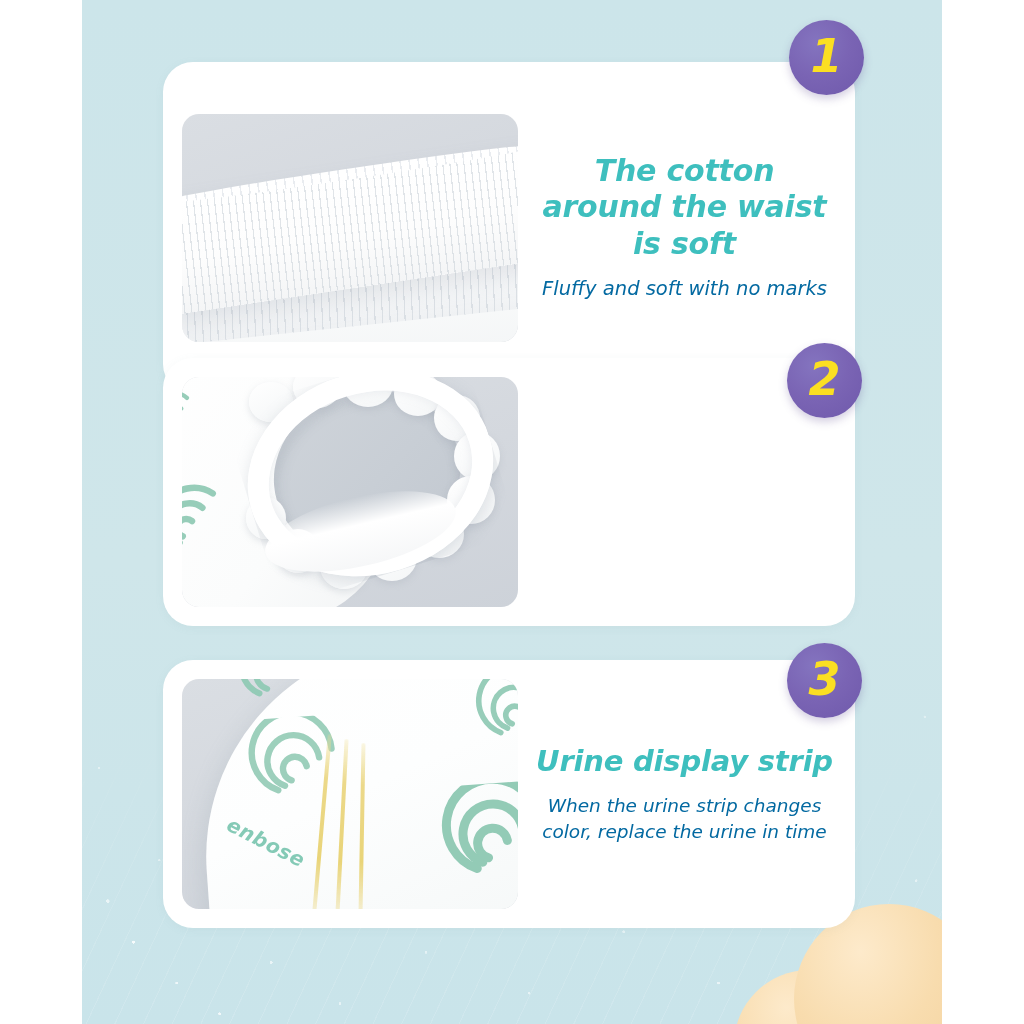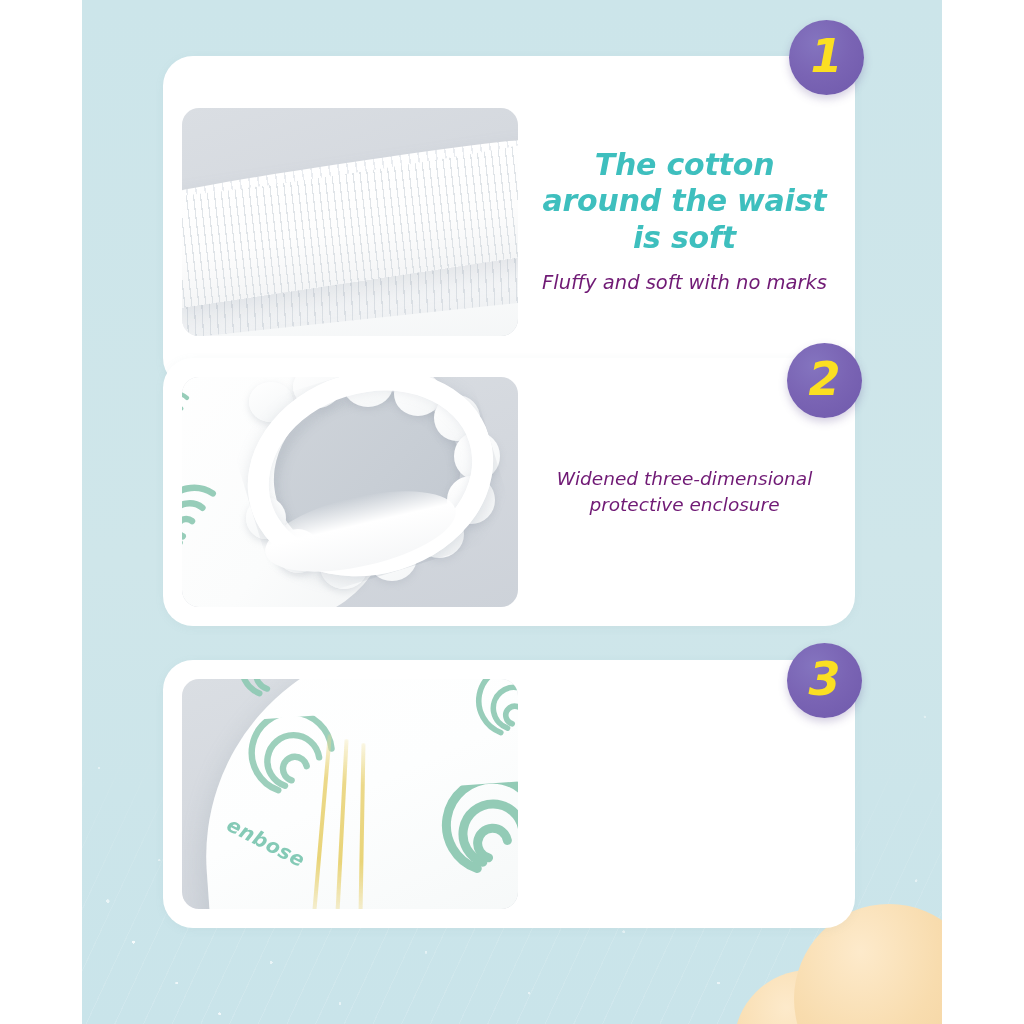--- a/index.html
+++ b/index.html
@@ -55,21 +55,21 @@
   .peach-sub  { right:58px;  bottom:-96px; width:150px; height:150px; border-radius:50%; }
   .peach-sub2 { right:-10px; bottom:-120px; width:210px; height:180px; border-radius:50%; }
 
   
   .card {
     position:absolute; left:163px; width:692px;
     background:#ffffff; border-radius:30px;
     display:flex; align-items:center;
     box-shadow:0 2px 10px rgba(120,150,160,.07);
   }
-  #card-1 { top:56px;  height:332px; }
+  #card-1 { top:62px;  height:332px; }
   #card-2 { top:358px; height:268px; }
   #card-3 { top:660px; height:268px; }
 
   .photo {
     position:relative; flex:0 0 auto;
     width:336px; margin-left:19px;
     border-radius:17px; overflow:hidden;
     background:linear-gradient(160deg,#dadee3 0%,#d4d8de 50%,#cdd2d9 100%);
   }
   #card-1 .photo { height:228px; }
@@ -83,21 +83,21 @@
   }
   .headline {
     color:#3ebfbe;
     font-weight:bold; font-style:italic;
     font-size:30px; line-height:1.22;
     letter-spacing:-.2px;
     margin-bottom:14px;
   }
   #card-2 .headline, #card-3 .headline { font-size:29px; }
   .subline {
-    color:#701a75; font-style:italic;
+    color:#0369a1; font-style:italic;
     font-size:19.5px; line-height:1.38;
   }
   #card-2 .subline { font-size:18.5px; }
   #card-3 .subline { font-size:18.5px; }
 
   
   .badge {
     position:absolute; width:75px; height:75px; border-radius:50%;
     background:radial-gradient(circle at 36% 30%, #8474bf 0%, #7a64b4 48%, #6f59ab 100%);
     display:flex; align-items:center; justify-content:center;
@@ -275,21 +275,20 @@
       <div class="ruffle" style="left:79%;top:43%;width:48px;height:48px;"></div>
       <div class="ruffle" style="left:69%;top:58%;width:50px;height:48px;"></div>
       <div class="ruffle" style="left:55%;top:68%;width:50px;height:48px;"></div>
       <div class="ruffle" style="left:41%;top:72%;width:48px;height:46px;"></div>
       <div class="ruffle" style="left:28%;top:66%;width:44px;height:44px;"></div>
       <div class="ruffle" style="left:19%;top:52%;width:40px;height:42px;"></div>
       <div class="cuff-ring"></div>
       <div class="cuff-inner-lip"></div>
     </div>
     <div class="card-text">
-      <div class="subline">Widened three-dimensional protective enclosure</div>
     </div>
   </div>
   <div class="badge" id="badge-2">2</div>
 
   <div class="card" id="card-3">
     <div class="photo">
       <div class="dp-surface">
         <svg class="swirl" style="left:8%;top:-4%;width:92px;height:60px" viewBox="0 0 92 60">
           <g fill="none" stroke="#8fc9b4" stroke-width="6" stroke-linecap="round">
             <path d="M74 30a28 28 0 1 0 -40 24"></path>
@@ -317,16 +316,20 @@
             <path d="M100 48a30 30 0 1 0 -42 30"></path>
             <path d="M84 58a15 15 0 1 0 -20 16"></path>
           </g>
         </svg>
         <div class="brand" style="left:5%;top:58%;">enbose</div>
       </div>
       <div class="pee-line" style="left:41%;top:24%;height:78%;transform:rotate(5deg);"></div>
       <div class="pee-line" style="left:47%;top:26%;height:76%;transform:rotate(3deg);"></div>
       <div class="pee-line" style="left:53%;top:28%;height:74%;transform:rotate(1deg);"></div>
     </div>
+    <div class="card-text">
+      <div class="headline">Urine display strip</div>
+      <div class="subline">When the urine strip changes color, replace the urine in time</div>
+    </div>
   </div>
   <div class="badge" id="badge-3">3</div>
 
 </div>
 
 </body></html>

